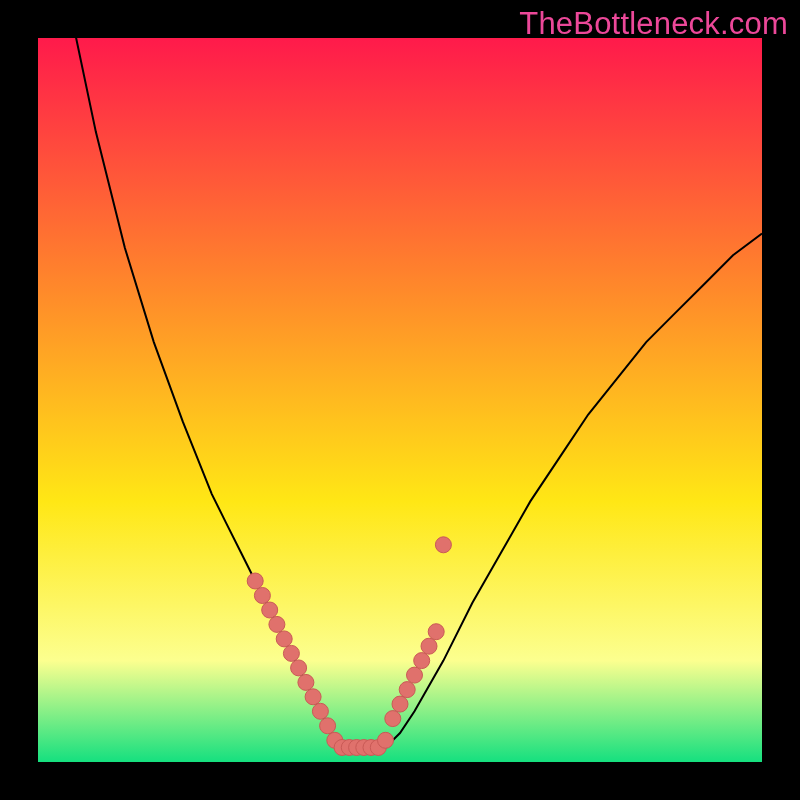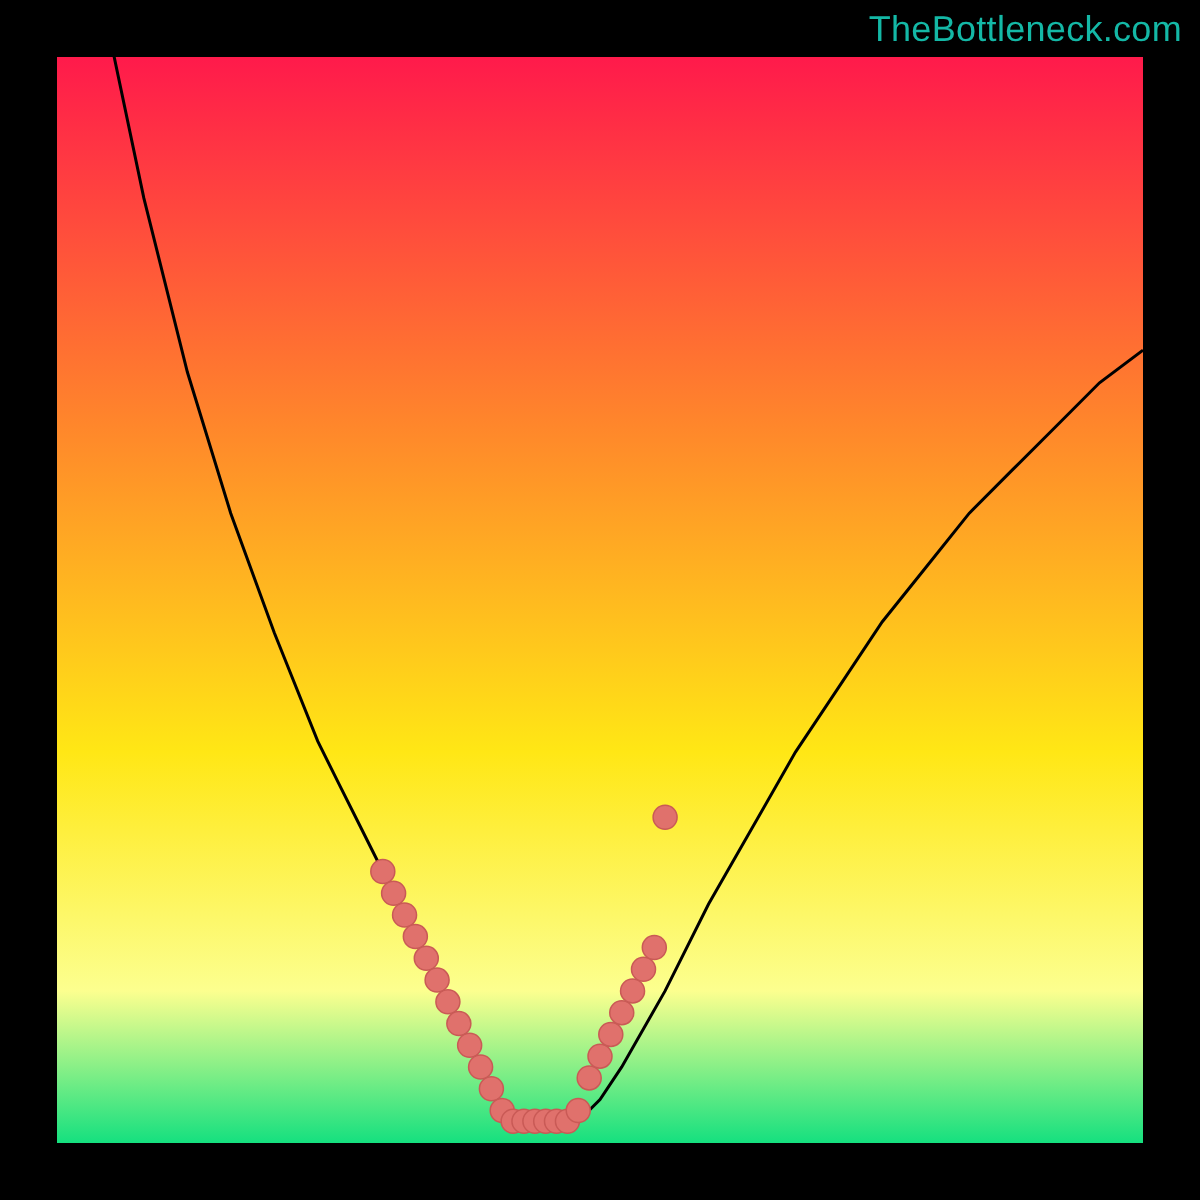--- a/index.html
+++ b/index.html
@@ -26,22 +26,22 @@
     overflow: hidden;
   }
   .gradient-fill {
     position: absolute;
     inset: 0;
   }
   .watermark {
     position: absolute;
     top: 6px;
     right: 12px;
-    color: #14b8a6;
-    font-size: 24px;
+    color: #ec4899;
+    font-size: 31px;
     font-weight: 500;
     letter-spacing: 0.2px;
     user-select: none;
   }
   svg {
     position: absolute;
     inset: 0;
   }
 </style>
 </head>

